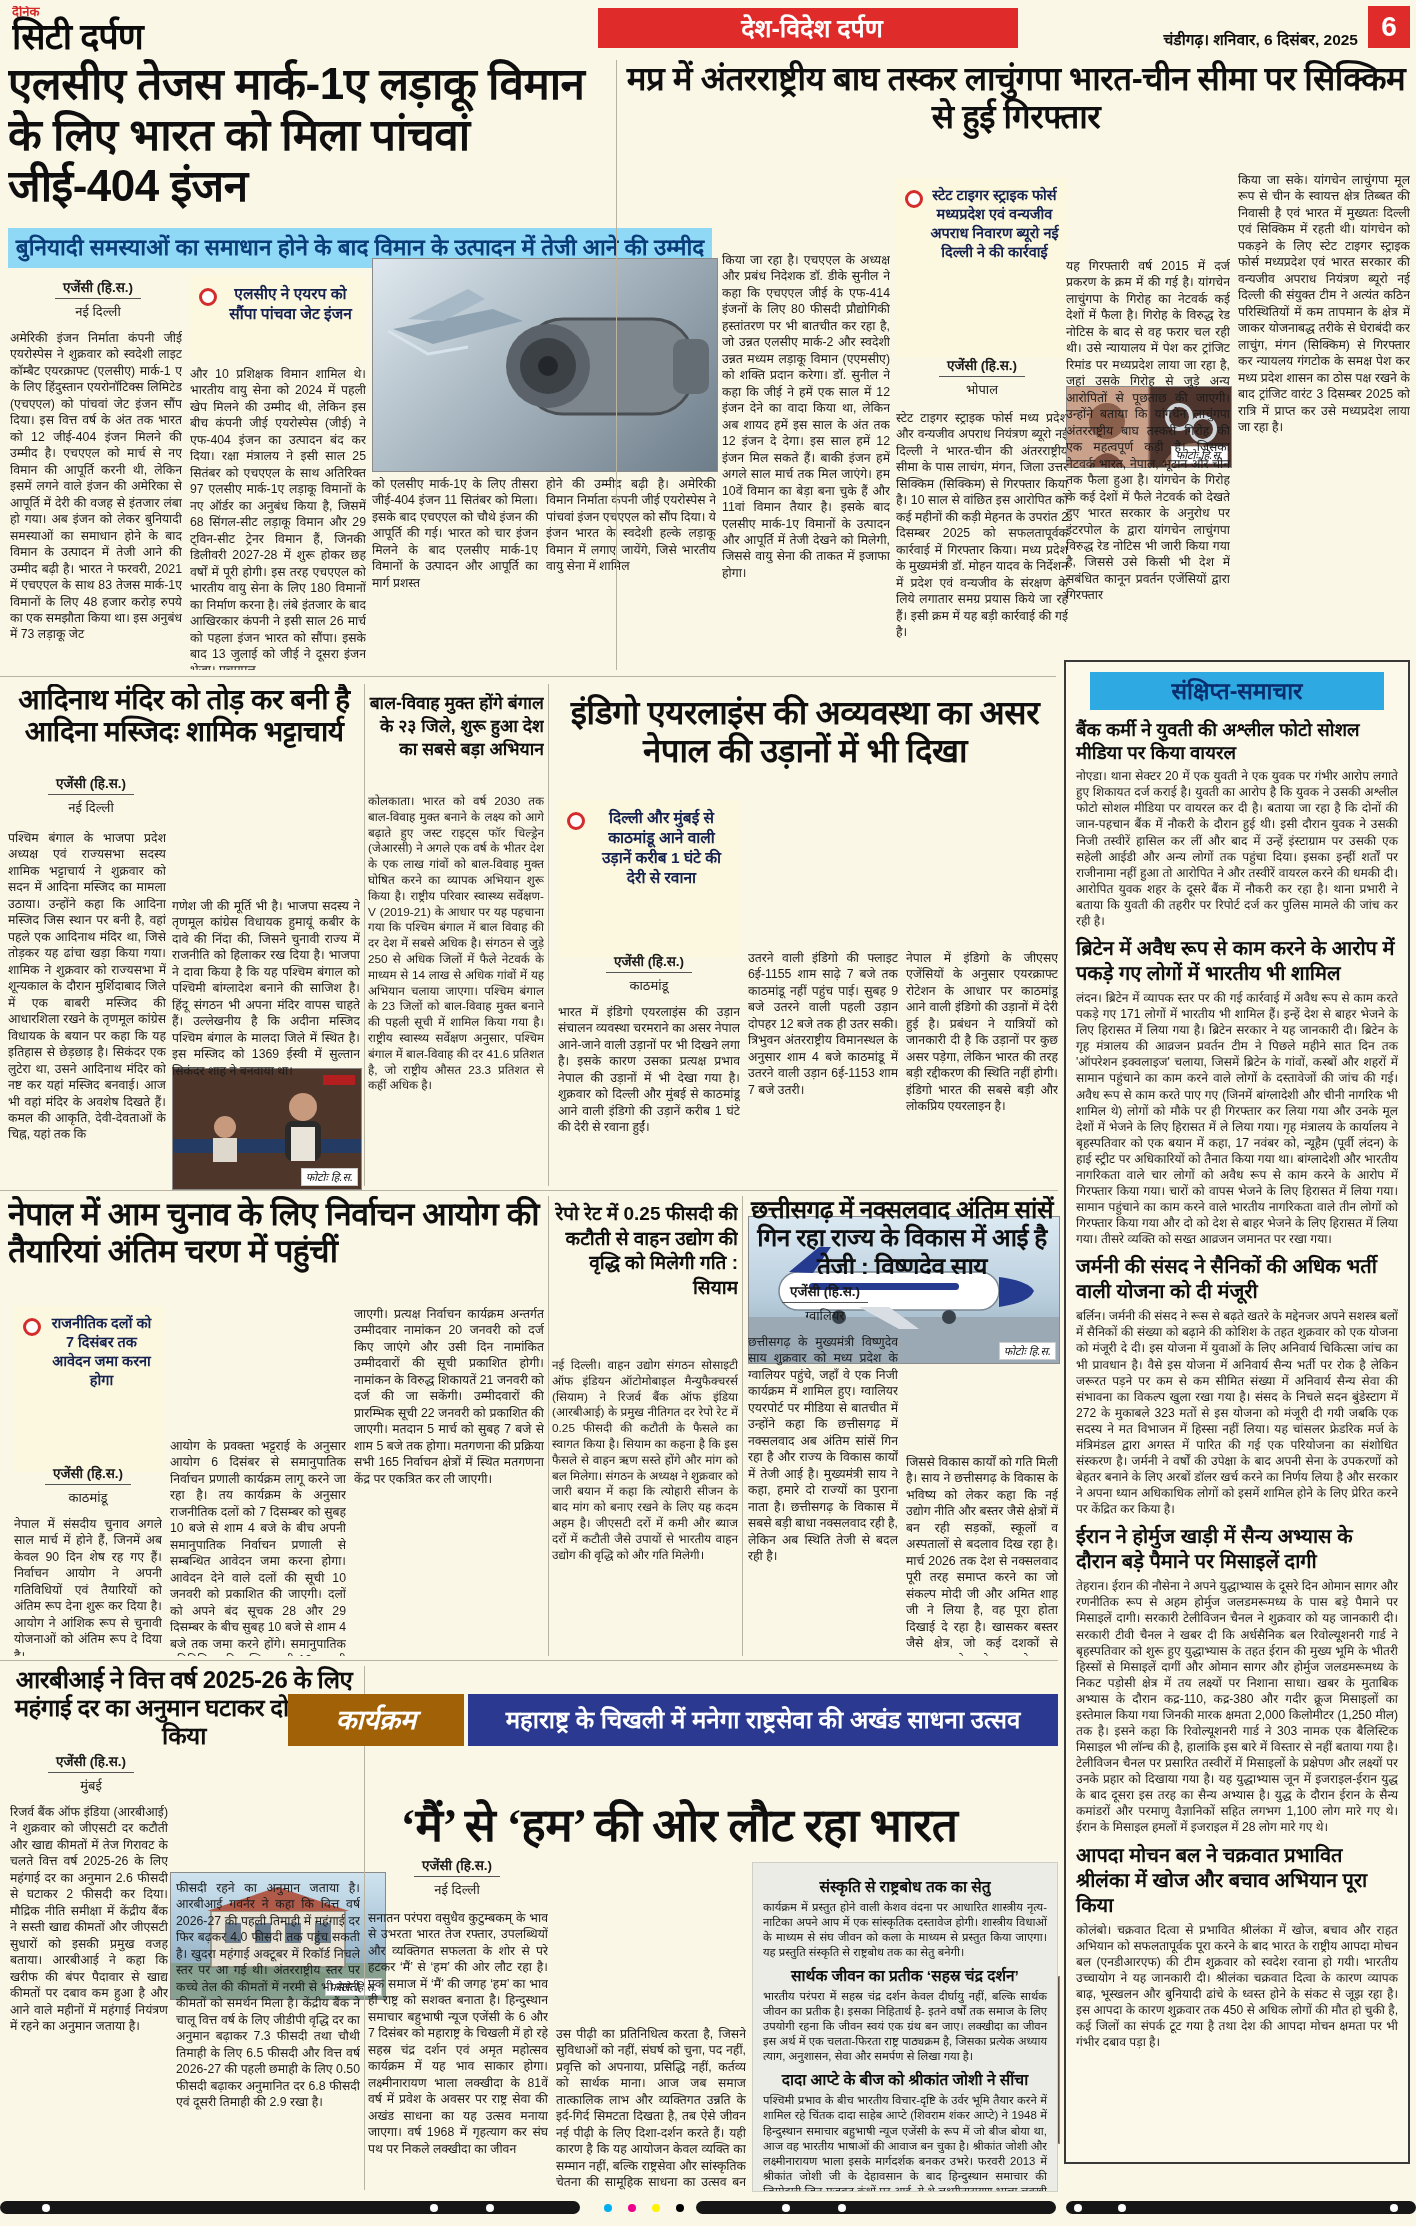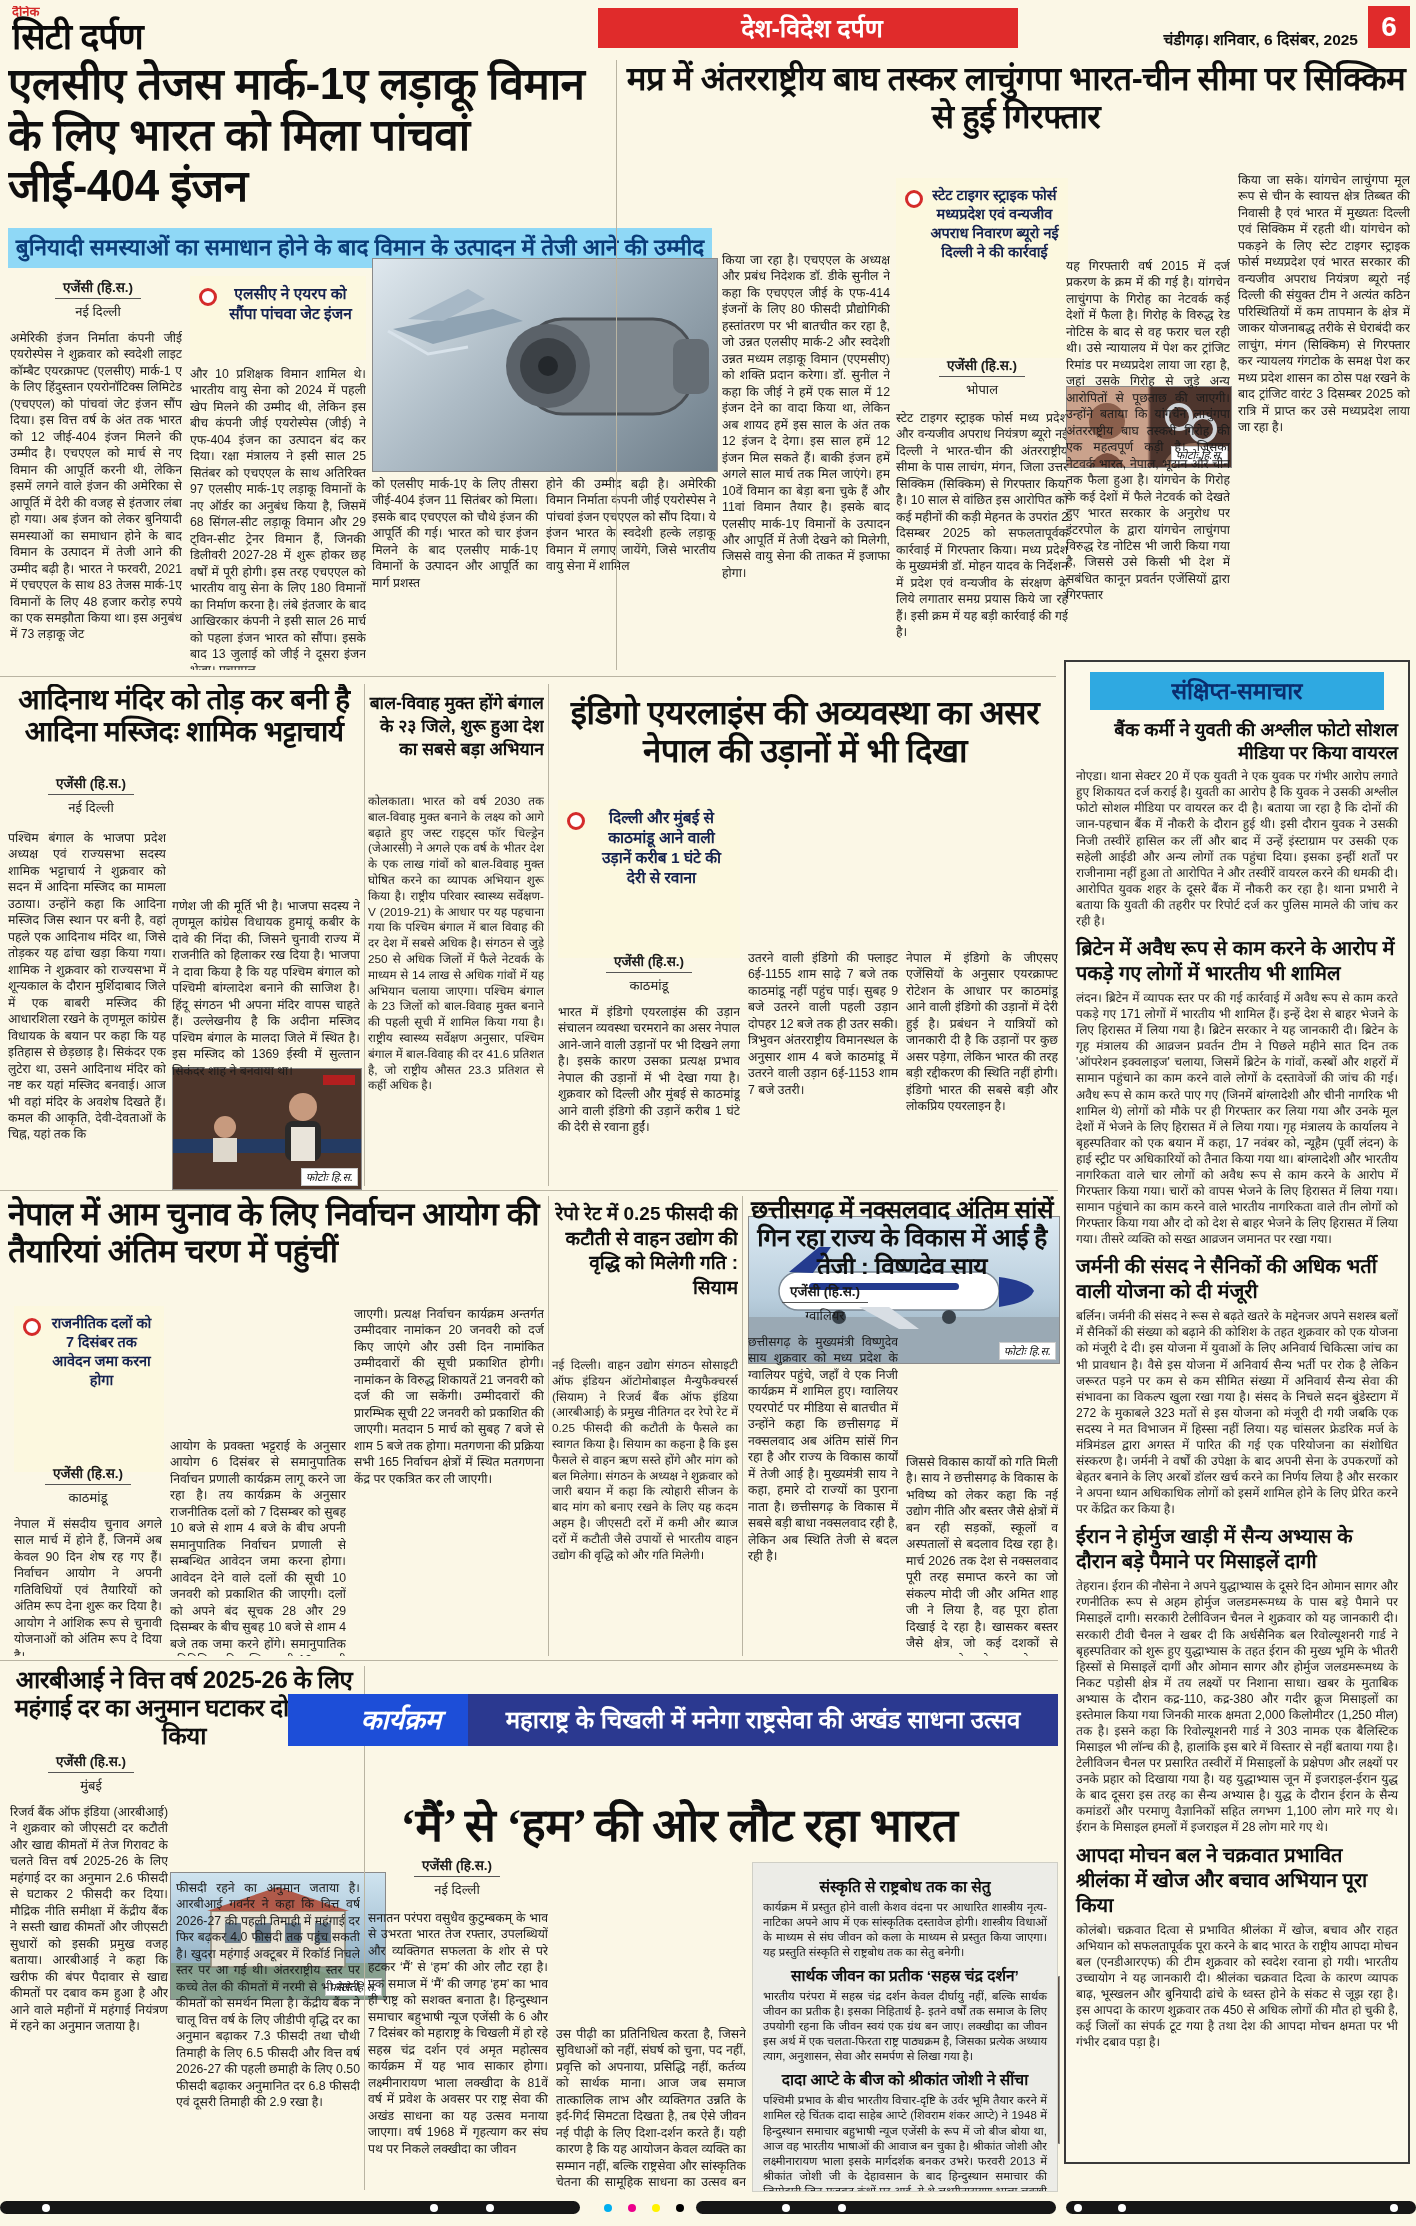--- a/index.html
+++ b/index.html
@@ -23,24 +23,24 @@
   .brandprefix{color:#D42B2B;font-size:13px;font-weight:bold;line-height:12px;}
   .brand{font-size:36px;font-weight:900;color:#0b0b0b;letter-spacing:-1px;line-height:38px;}
   .banner{background:#E02B2B;color:#fff;font-weight:800;font-size:25px;text-align:center;line-height:40px;}
   .pagebox{background:#E02B2B;color:#fff;font-weight:800;font-size:28px;text-align:center;line-height:42px;}
   .dateline{font-weight:bold;font-size:15.5px;text-align:right;color:#111;}
   .strap{background:#8FD8F6;color:#0A3C78;font-weight:800;font-size:22.5px;text-align:center;line-height:40px;}
   
   #briefs{border:2px solid #3a3a3a;background:#FCF9EA;padding:8px 10px;box-sizing:border-box;}
   .briefs-title{background:#2FA9E1;color:#0A2D6E;font-weight:800;font-size:23px;text-align:center;line-height:38px;margin:2px 14px 8px;}
   .brief-head{font-weight:800;font-size:20px;line-height:1.25;color:#0f0f0f;margin:7px 0 4px;}
-  .brief-head.first{font-size:18.5px;text-align:right;}
+  .brief-head.first{font-size:18.5px;text-align:left;}
   .brief-body{font-size:12.1px;line-height:1.33;text-align:justify;}
   
-  .prog-label{background:#1d4ed8;color:#fff;font-weight:800;font-size:27px;text-align:center;line-height:52px;font-style:italic;padding-left:25px;}
+  .prog-label{background:#a16207;color:#fff;font-weight:800;font-size:27px;text-align:center;line-height:52px;font-style:italic;}
   .prog-banner{background:#2B3990;color:#fff;font-weight:800;font-size:24px;text-align:center;line-height:52px;}
   .graybox{background:#ECECE7;border:1px solid #cfcfc6;padding:8px 10px;box-sizing:border-box;}
   .sub-head{font-weight:800;font-size:15.5px;text-align:center;margin:4px 0 3px;color:#101010;}
   .sub-body{font-size:11.4px;line-height:1.32;text-align:justify;}
   .minihead{font-weight:800;font-size:17.5px;line-height:1.3;text-align:right;color:#101010;}
   
   .regbar{position:absolute;top:2201px;height:13px;background:#161616;border-radius:7px;}
   .dot{position:absolute;top:2204px;width:8px;height:8px;border-radius:50%;}
   .dot.w{background:#fff;top:2203.5px;}
 </style>

